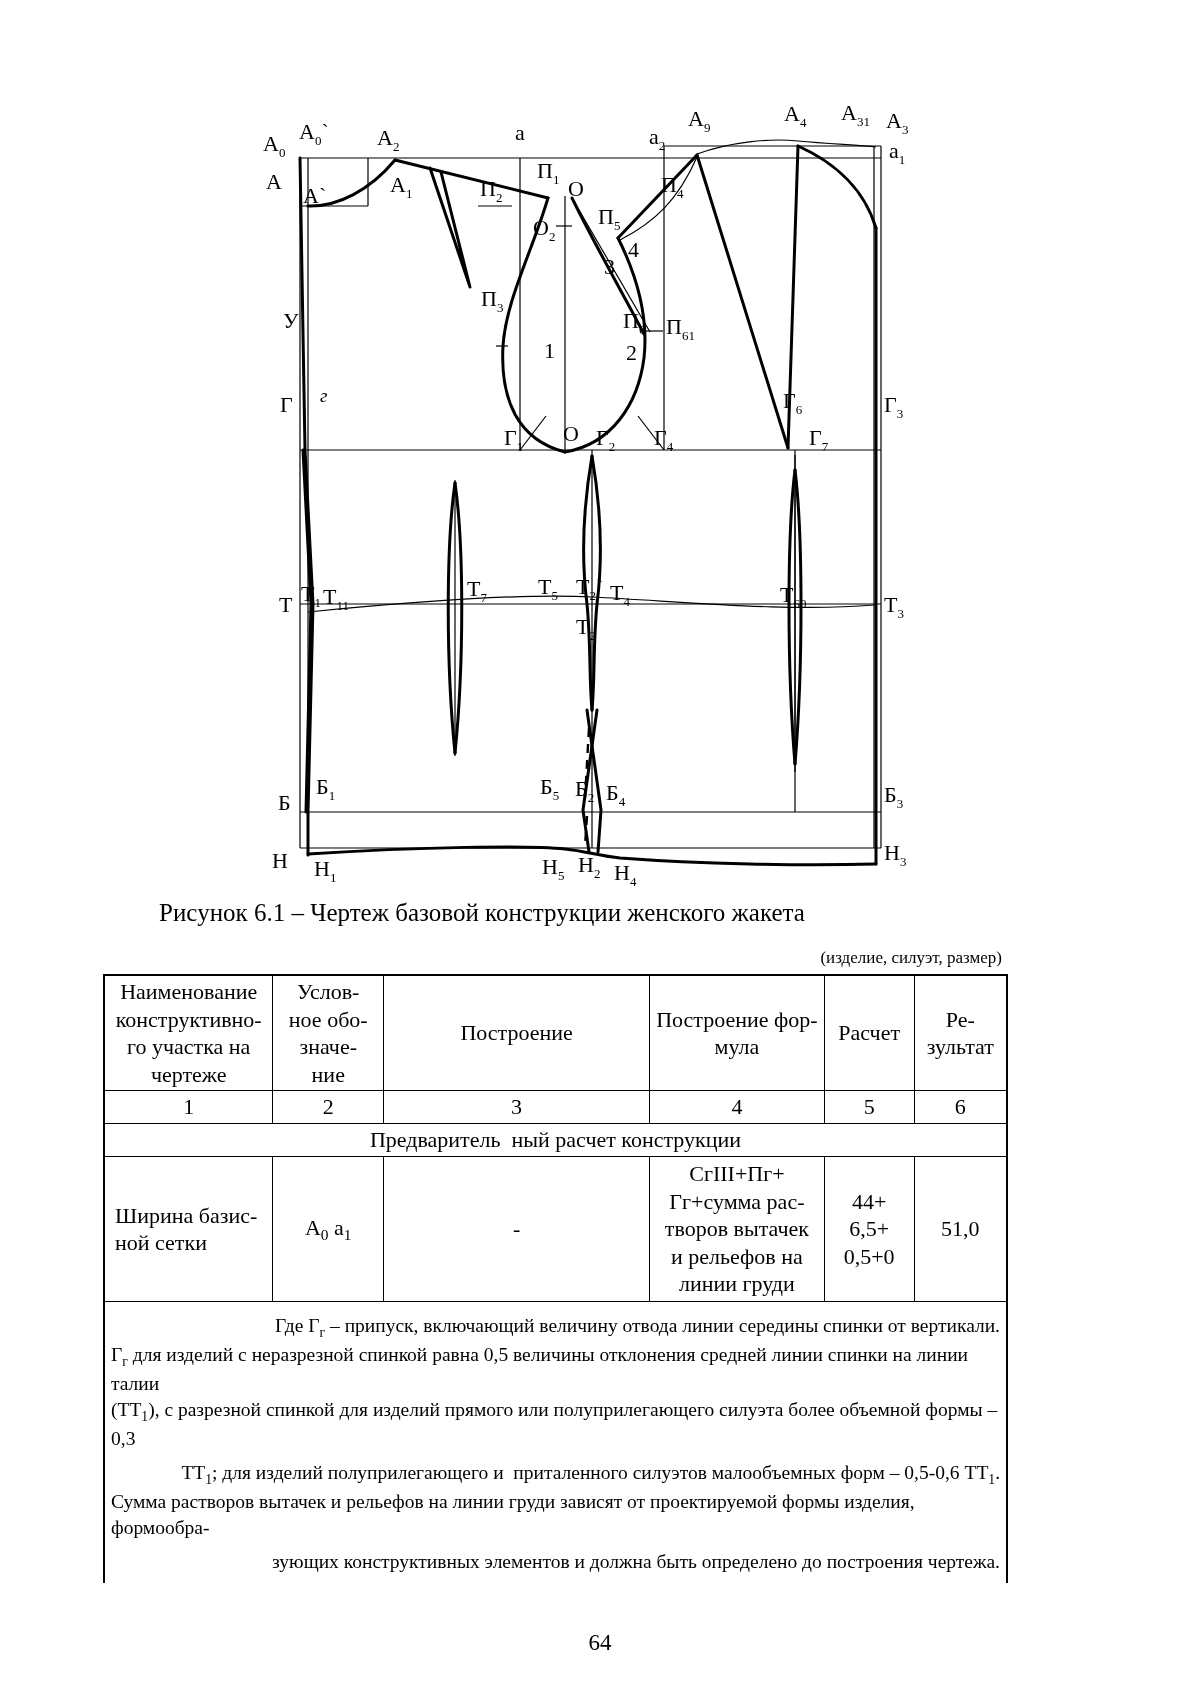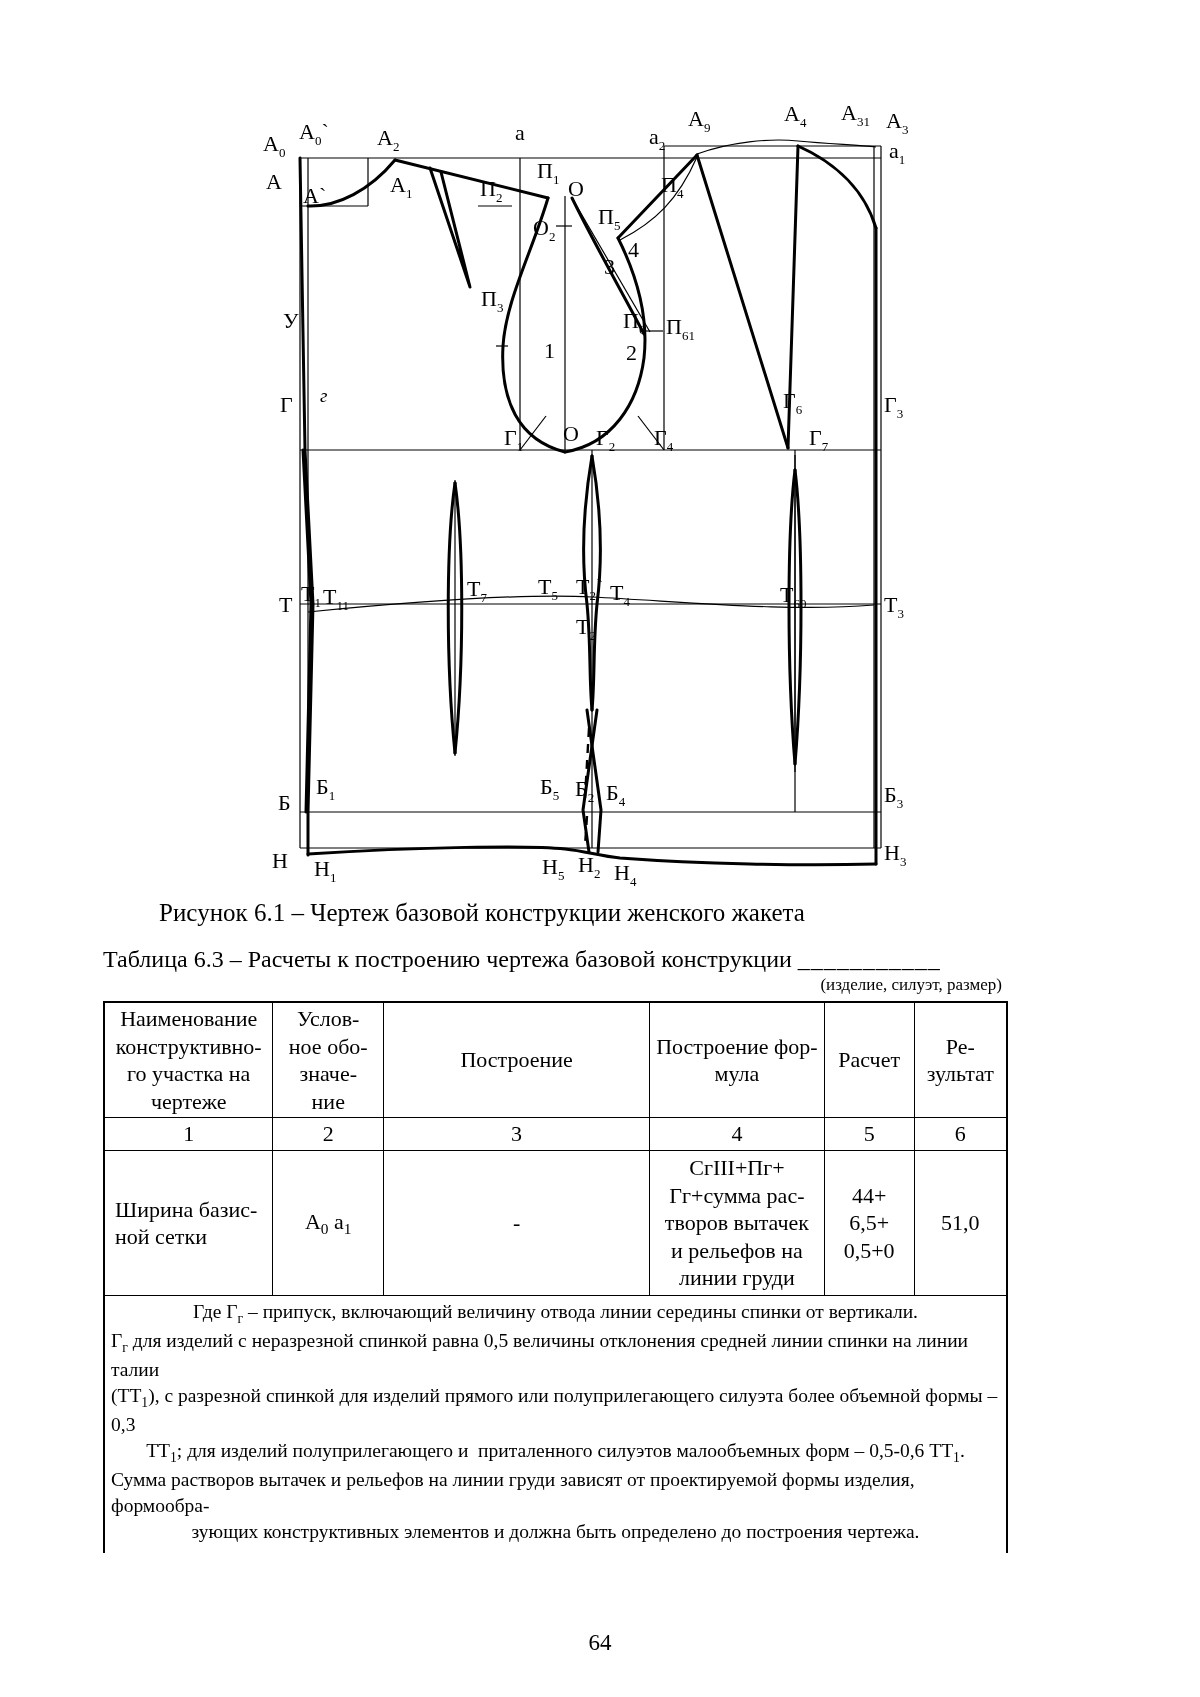--- a/index.html
+++ b/index.html
@@ -36,21 +36,21 @@
   tr.nums td{height:28px;}
   tr.section td{height:28px;white-space:pre-wrap;}
   tr.data td{height:140px;}
   tr.data td.cell-name{text-align:left;padding-left:10px;}
   tr.notes td{
     border-bottom:none;text-align:center;padding:3px 6px 8px 6px;
     font-size:19.5px;line-height:1.33;height:128px;vertical-align:top;
   }
   .note-line{white-space:pre-wrap;}
   .note-left{text-align:left;}
-  .note-center{text-align:center;}
+  .note-center{text-align:right;margin-top:8px;}
   .page-num{position:absolute;left:0;top:1630px;width:1200px;text-align:center;font-size:23px;}
   sub{font-size:70%;}
 </style>
 </head>
 <body>
 
 <div class="figure-wrap">
   <svg width="1200" height="945" viewBox="0 0 1200 945">
     <g stroke="#000" stroke-width="1.2" fill="none">
 
@@ -180,21 +180,20 @@
       <span class="fig-label" style="left: 542px; top: 856px;">Н<sub>5</sub></span>
       <span class="fig-label" style="left: 578px; top: 854px;">Н<sub>2</sub></span>
       <span class="fig-label" style="left: 614px; top: 862px;">Н<sub>4</sub></span>
       <span class="fig-label" style="left: 884px; top: 842px;">Н<sub>3</sub></span>
     </div>
 </div>
 
 <div class="caption">Рисунок 6.1 – Чертеж базовой конструкции женского жакета</div>
 
 <div class="table-block">
-  <div class="t-title"><span>Таблица 6.3 – Расчеты к построению чертежа базовой конструкции </span><span class="blank">___________</span></div>
   <div class="t-sub">(изделие, силуэт, размер)</div>
   <table class="calc">
     <colgroup>
       <col style="width:169px">
         <col style="width:111px">
         <col style="width:267px">
       <col style="width:175px">
         <col style="width:90px">
         <col style="width:93px">
     </colgroup>
@@ -218,20 +217,23 @@
       </thead>
     <tbody id="calc-tbody">
         <tr class="nums">
           <td>1</td>
           <td>2</td>
           <td>3</td>
           <td>4</td>
           <td>5</td>
           <td>6</td>
         </tr>
+        <tr class="section">
+          <td colspan="6">Предваритель  ный расчет конструкции</td>
+        </tr>
         <tr class="data">
           <td class="cell-name">Ширина базис-
 ной сетки</td>
           <td>А<sub>0</sub> а<sub>1</sub></td>
           <td>-</td>
           <td>СгIII+Пг+
 Гг+сумма рас-
 творов вытачек
 и рельефов на
 линии груди</td>

